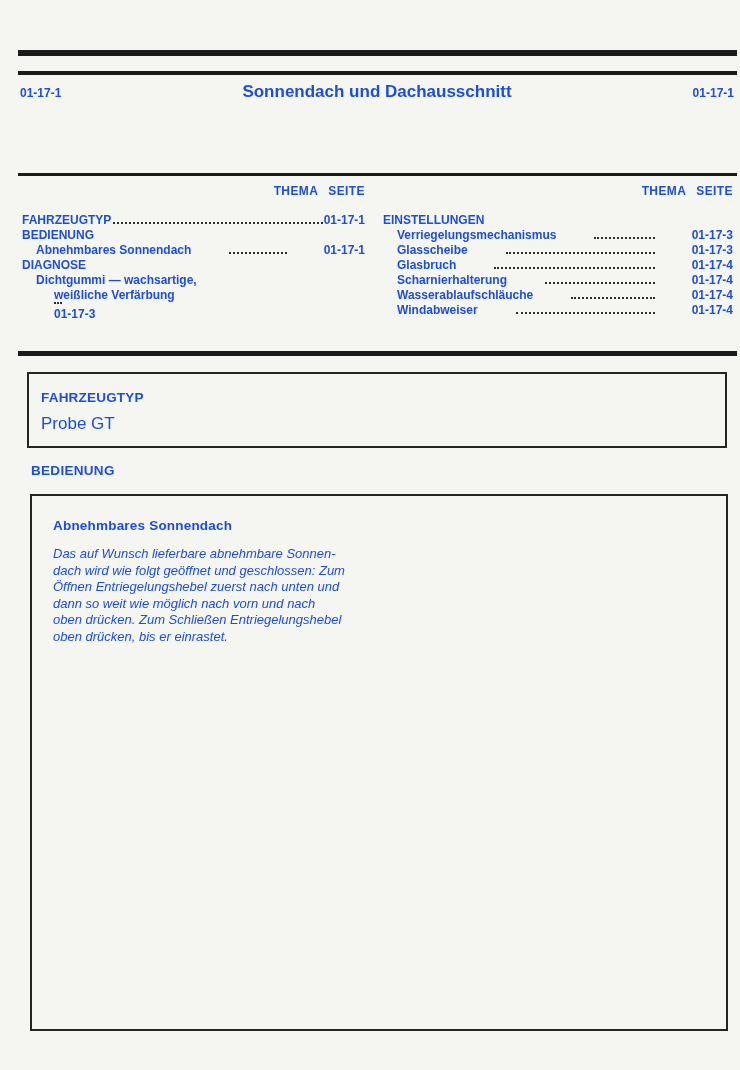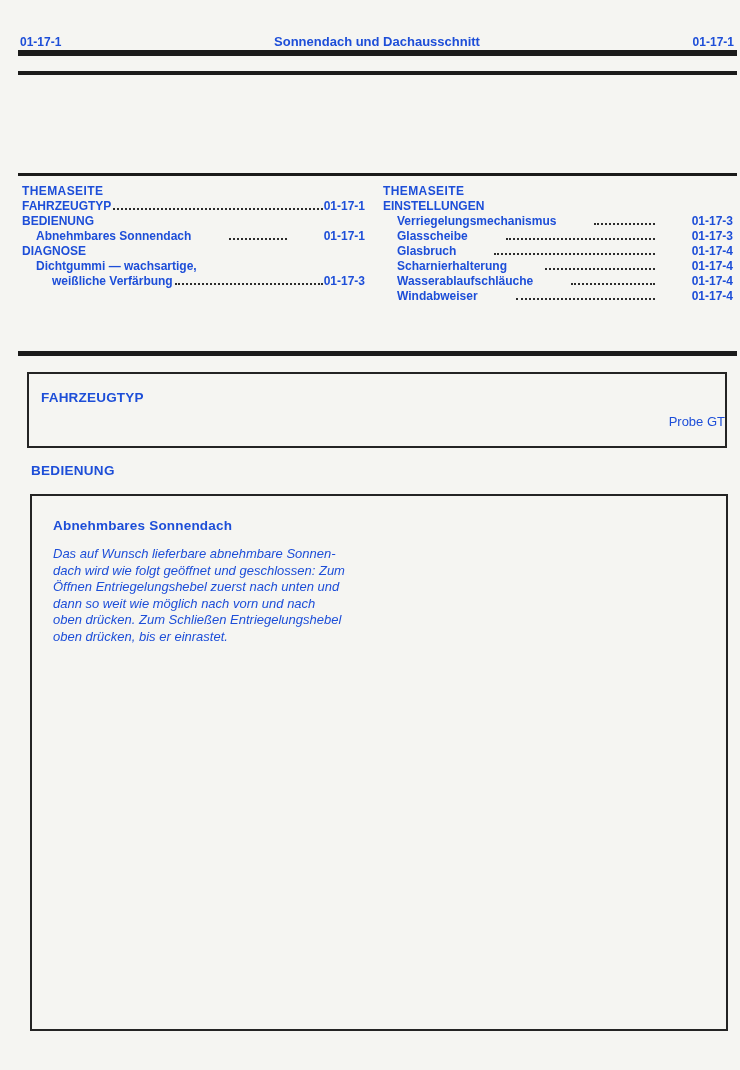--- a/index.html
+++ b/index.html
@@ -8,55 +8,55 @@
     background:#f5f5f2; color:#1d4ed8;
     font-family:"Liberation Sans", sans-serif;
     overflow:hidden;
   }
   
   .running-header {
     position:absolute; top:34px; left:20px; right:6px;
     display:flex; justify-content:space-between; align-items:baseline;
     font-size:12px; font-weight:bold;
   }
-  .hdr-center { font-size:13px; }
+  .hdr-center { font-size:17px;margin-top:48px; }
   
   .rule { position:absolute; left:18px; width:719px; background:#1b1b1b; }
   .rule-a { top:50px; height:6px; }
   .rule-b { top:71px; height:4px; }
   .rule-c { top:173px; height:3px; }
   .rule-d { top:351px; height:5px; }
   
   .doc-title {
     position:absolute; left:26px; top:80px;
     font-size:28px; font-weight:bold; letter-spacing:-0.3px;
     line-height:37px; white-space:nowrap;
   }
   .title-line2 { margin-left:248px; }
   
   .toc-col { position:absolute; top:184px; font-size:12px; font-weight:bold; }
   .toc-left  { left:22px;  width:343px; }
   .toc-right { left:383px; width:350px; }
   .toc-head {
-    display:flex; justify-content:flex-start;
-    letter-spacing:0.4px; margin-bottom:1px; height:14px;
+    display:flex; justify-content:flex-end;
+    letter-spacing:0.4px; margin-bottom:15px; height:14px;gap:10px;
   }
   .toc-row { display:flex; align-items:baseline; height:15px; }
   .toc-label { white-space:nowrap; }
   .leader { flex:1; border-bottom:2px dotted #2c2c2c; margin:0 1px 3px 2px; min-width:8px; }
   .toc-page { white-space:nowrap; }
   .indent-1 { padding-left:14px;gap:36px; }
-  .indent-2 { padding-left:30px; }
+  .indent-2 { padding-left:30px;flex-direction:column; }
   
   .vehicle-box {
     position:absolute; left:27px; top:372px; width:700px; height:76px;
     border:2px solid #242424; box-sizing:border-box;
   }
   .vehicle-heading { margin:16px 0 0 12px; font-size:13.5px; font-weight:bold; letter-spacing:0.2px; }
-  .vehicle-value { margin:9px 0 0 12px; font-size:13px;text-align:right; }
+  .vehicle-value { margin:9px 0 0 12px; font-size:17px; }
   
   .bedienung-heading {
     position:absolute; left:31px; top:463px;
     font-size:13.5px; font-weight:bold; letter-spacing:0.3px;
   }
   
   .operation-box {
     position:absolute; left:30px; top:494px; width:698px; height:537px;
     border:2px solid #242424; box-sizing:border-box;
   }

